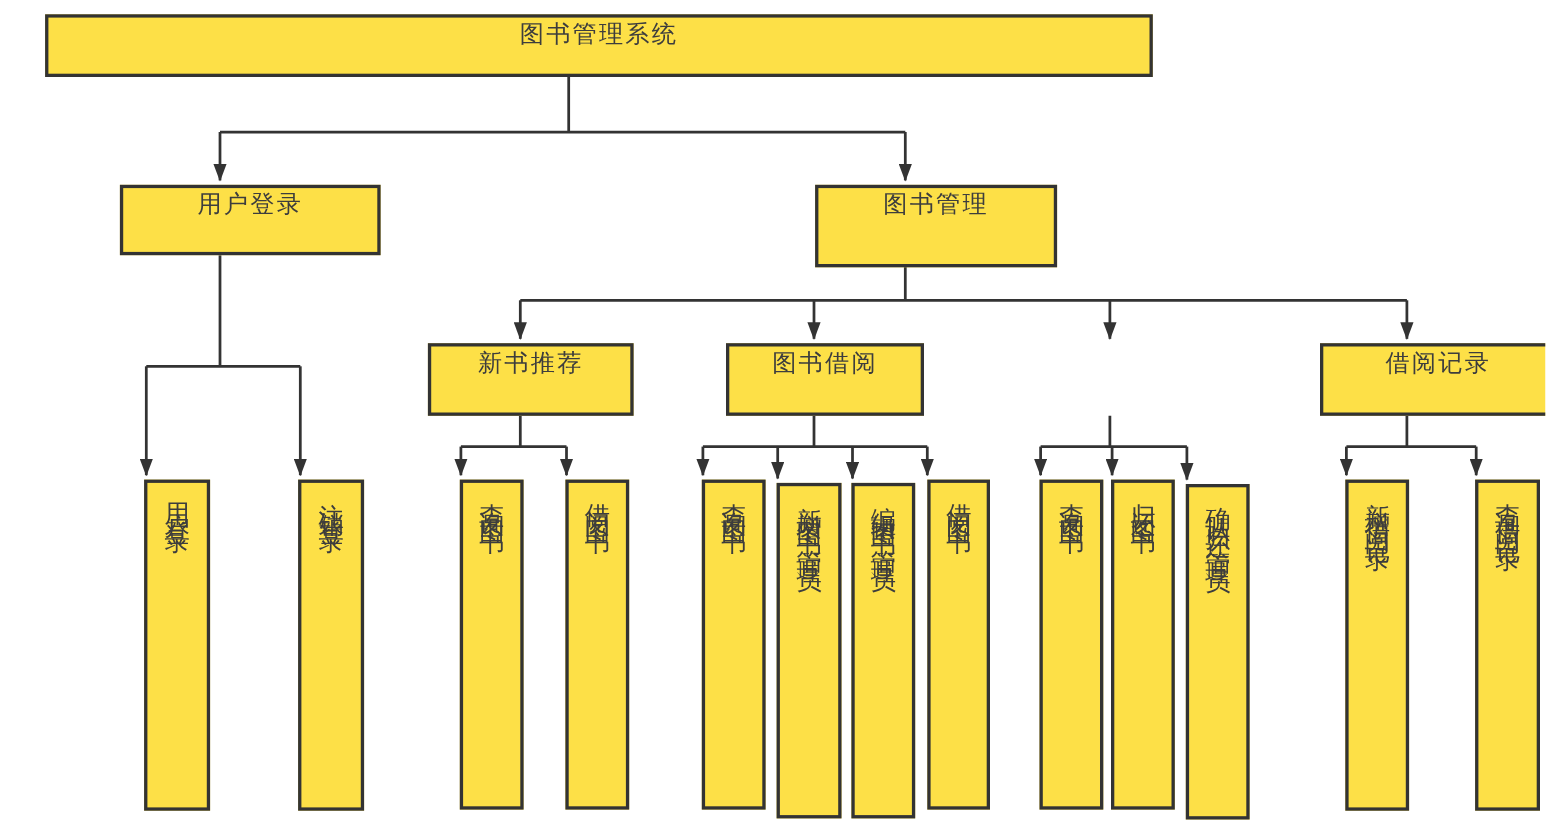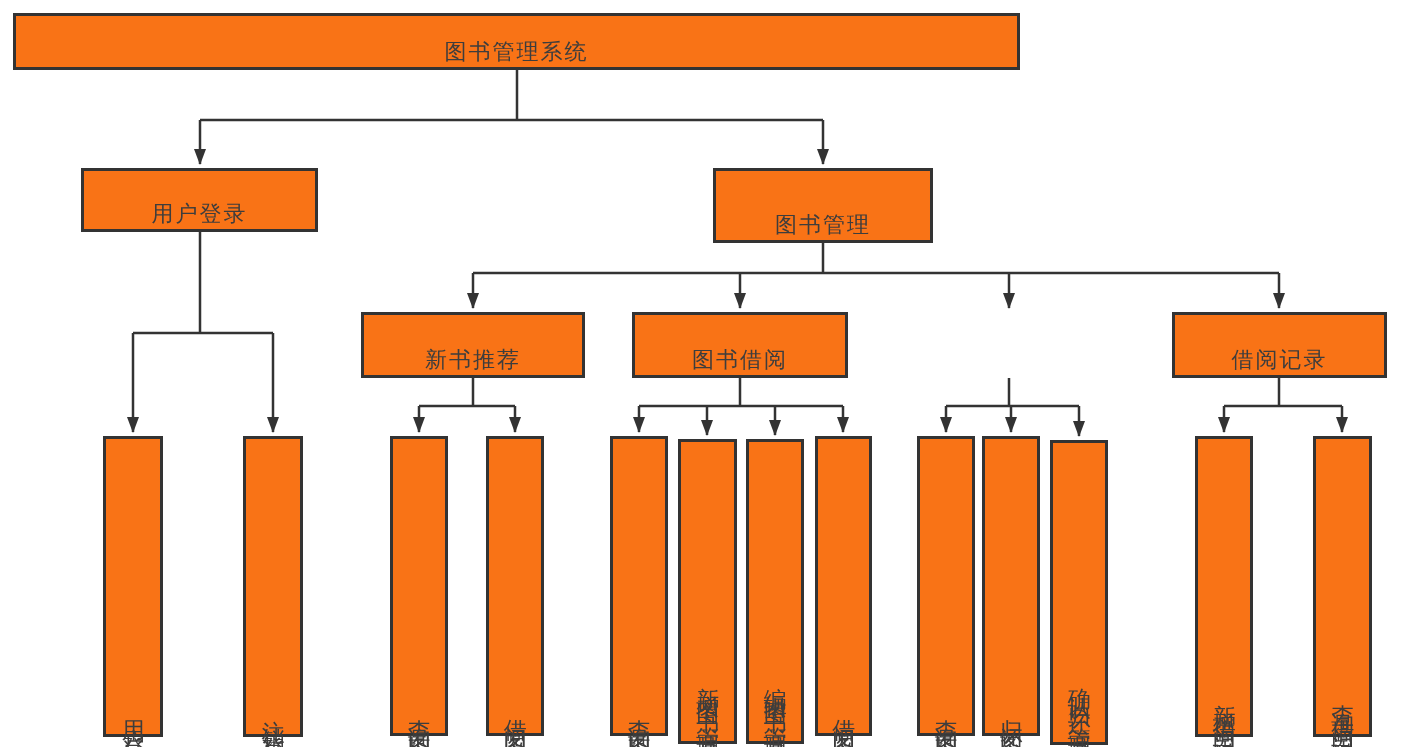--- a/index.html
+++ b/index.html
@@ -7,25 +7,26 @@
     position:relative;
     width:1405px;height:747px;
     background:#ffffff;
     font-family:"Liberation Sans", sans-serif;
     overflow:hidden;
   }
   #wires{position:absolute;left:0;top:0;width:1405px;height:747px;}
   .box{
     position:absolute;
     box-sizing:border-box;
-    background:#f97316;
+    background:#fde047;
     border:3px solid #333333;
     display:flex;
-    align-items:flex-end;
+    align-items:flex-start;
     justify-content:center;
+    margin-left:28px;
   }
   .h-label{
     font-size:22px;
     color:#3d3d3d;
     letter-spacing:2px;
     white-space:nowrap;
   }
   .v-label{
     writing-mode:vertical-rl;
     text-orientation:mixed;
@@ -97,24 +98,24 @@
     <span class="h-label">图书管理系统</span>
   </div>
 
   <div class="box" style="left:81px;top:168px;width:237px;height:64px;">
     <span class="h-label">用户登录</span>
   </div>
   <div class="box" style="left:713px;top:168px;width:220px;height:75px;">
     <span class="h-label">图书管理</span>
   </div>
 
-  <div class="box" style="left:361px;top:312px;width:224px;height:66px;">
+  <div class="box" style="left:361px;top:312px;width:187px;height:66px;">
     <span class="h-label">新书推荐</span>
   </div>
-  <div class="box" style="left:632px;top:312px;width:216px;height:66px;">
+  <div class="box" style="left:632px;top:312px;width:180px;height:66px;">
     <span class="h-label">图书借阅</span>
   </div>
   <div class="box" style="left:1172px;top:312px;width:215px;height:66px;">
     <span class="h-label">借阅记录</span>
   </div>
 
   <div class="box" style="left:103px;top:436px;width:60px;height:301px;">
     <span class="v-label">用户登录</span>
   </div>
   <div class="box" style="left:243px;top:436px;width:60px;height:301px;">

